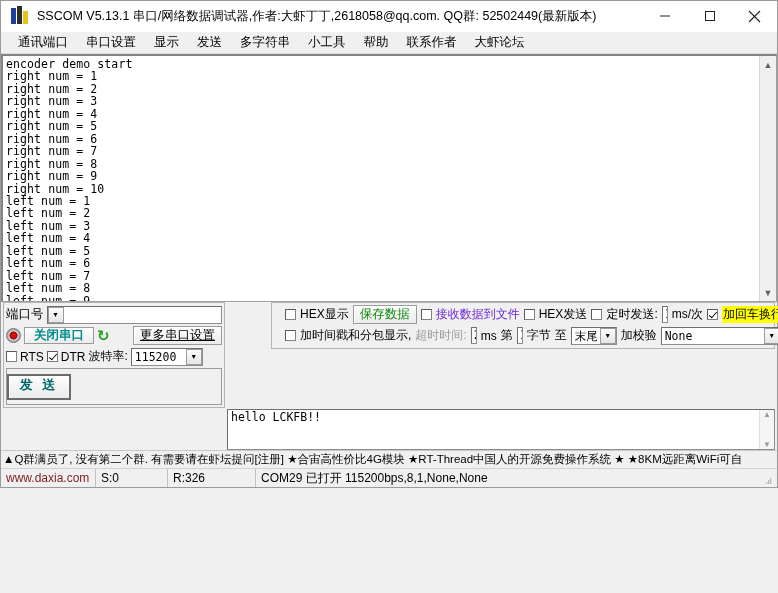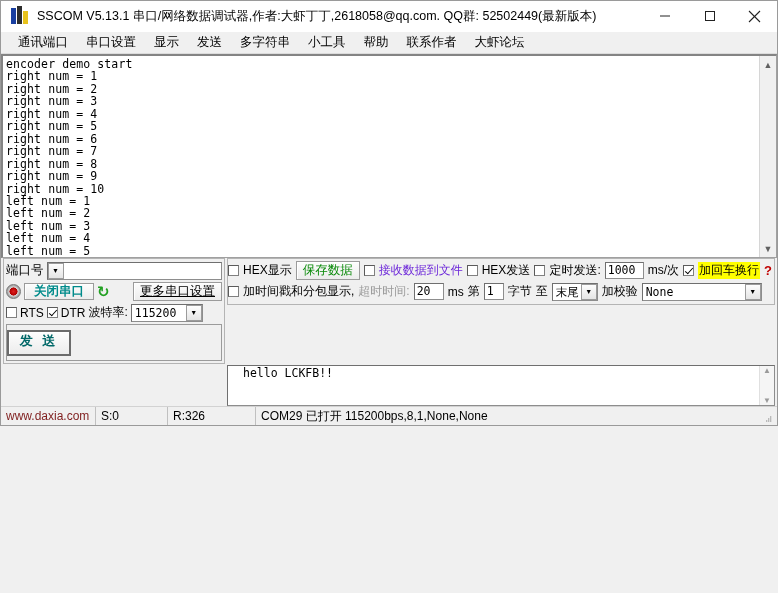--- a/index.html
+++ b/index.html
@@ -6,21 +6,21 @@
   html, body {
     margin: 0; padding: 0;
     width: 778px; height: 593px;
     overflow: hidden;
     background: #f0f0f0;
     font-family: "Liberation Sans", "DejaVu Sans", sans-serif;
     font-size: 12px;
     color: #000;
   }
   .app {
-    width: 778px; height: 426px;
+    width: 778px; height: 488px;
     position: relative;
     background: #f0f0f0;
     border: 1px solid #9a9a9a;
     display: flex;
     flex-direction: column;
   }
 
   
   .titlebar {
     height: 31px;
@@ -223,21 +223,22 @@
     flex: 0 0 auto;
     border: 1px solid #b4b4b4;
     background: #f0f0f0;
     padding: 1px 2px 2px 2px;
   }
   .right-panel {
     flex: 1 1 auto;
     min-width: 0;
     border: 1px solid #b4b4b4;
     background: #f0f0f0;
-    padding: 1px 2px 2px 0;
+    padding: 1px 2px 2px 13px;
+    margin-left: 44px;
   }
   .lrow { display: flex; align-items: center; gap: 3px; height: 21px; }
   .rrow { display: flex; align-items: center; gap: 4px; height: 21px; }
 
   .port-label { font-size: 12.5px; white-space: nowrap; }
   .port-combo { flex: 1 1 auto; min-width: 0; }
 
   .led {
     width: 15px; height: 15px;
     border-radius: 50%;
@@ -301,21 +302,21 @@
     border-left-color: #6f6f6f;
     background: #ffffff;
     min-height: 0;
     margin: 0;
   }
   .sendarea {
     flex: 1 1 auto;
     font-family: "DejaVu Sans Mono", "Liberation Mono", monospace;
     font-size: 11.5px;
     line-height: 13px;
-    padding: 1px 0 0 15px;
+    padding: 1px 0 0 3px;
     white-space: pre;
     overflow: hidden;
   }
   .send-vscroll {
     width: 15px;
     background: #f5f5f5;
     border-left: 1px solid #e0e0e0;
     display: flex;
     flex-direction: column;
     justify-content: space-between;
@@ -523,20 +524,23 @@
       <div class="sendarea-wrap">
         <div class="sendarea">hello LCKFB!!</div>
         <div class="send-vscroll">
           <span>▲</span>
           <span>▼</span>
         </div>
       </div>
     </div>
   </div>
 
+  <div class="adbar">
+    <span class="ad-text">▲Q群满员了, 没有第二个群. 有需要请在虾坛提问[注册] ★合宙高性价比4G模块  ★RT-Thread中国人的开源免费操作系统 ★  ★8KM远距离WiFi可自</span>
+  </div>
 
   <div class="statusbar">
     <div class="st-cell st-www">www.daxia.com</div>
     <div class="st-cell st-s">S:0</div>
     <div class="st-cell st-r">R:326</div>
     <div class="st-cell st-main">COM29 已打开  115200bps,8,1,None,None</div>
     <div class="st-cell st-grip">
       <svg width="12" height="12" viewBox="0 0 12 12">
         <g fill="#a0a0a0">
           <rect x="9" y="2" width="2" height="2"></rect>

